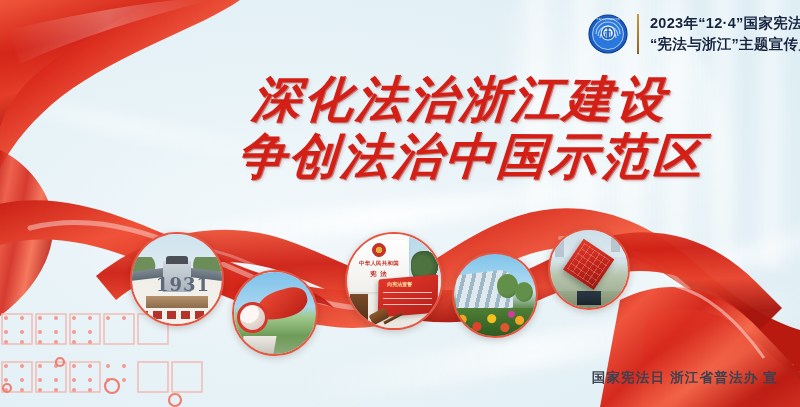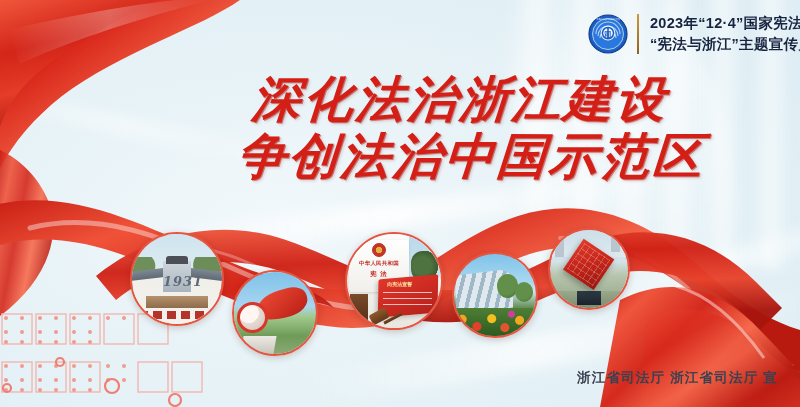--- a/index.html
+++ b/index.html
@@ -123,24 +123,23 @@
   #photo2 .eaveR { position:absolute; right:-4%; top:40%; width:42%; height:10%;
     background:linear-gradient(180deg,#7d8893,#5f6a75); transform:rotate(7deg); }
   #photo2 .plinth { position:absolute; left:16%; bottom:18%; width:68%; height:13%;
     background:linear-gradient(180deg,#b6916c,#8d6c4c);}
   #photo2 .stele { position:absolute; left:34%; top:30%; width:32%; height:34%;
     background:linear-gradient(180deg,#cfd6dd,#aab3bd);}
   #photo2 .cap { position:absolute; left:38%; top:24%; width:24%; height:9%;
     background:#4c4f55; border-radius:3px 3px 0 0;}
   #photo2 .year {
     position:absolute; left:12px; right:0; top:44%;
-    text-align:center; font-size:13px; font-weight:bold;
+    text-align:center; font-size:18px; font-weight:bold;
     color:#5d6a78; letter-spacing:1px;
     font-family:"DejaVu Serif", serif;
-    font-style:italic;
   }
   #photo2 .redrow { position:absolute; left:8%; bottom:6%; width:84%; height:9%;
     background: repeating-linear-gradient(90deg,#b4342c 0 9px, transparent 9px 14px);}
 
   
   #photo3 { left:232px; top:270px; width:86px; height:86px; }
   #photo3 .inner {
     background: linear-gradient(180deg,#7ec1ea 0%,#a8d6ef 42%,#9fc98b 55%,#6f9b58 78%,#8aa877 100%);
   }
   #photo3 .ribbonA { position:absolute; left:28%; top:22%; width:62%; height:34%;
@@ -491,15 +490,15 @@
       <div class="hdr-line">2023年“12·4”国家宪法日</div>
       <div class="hdr-line">“宪法与浙江”主题宣传月</div>
     </div>
   </div>
 
   <div class="title-block">
     <div class="title-line l1">深化法治浙江建设</div>
     <div class="title-line l2">争创法治中国示范区</div>
   </div>
 
-  <div class="footer">浙江省司法厅  浙江省司法厅  宣</div>
+  <div class="footer">国家宪法日  浙江省普法办  宣</div>
 
 </div>
 
 </body></html>

